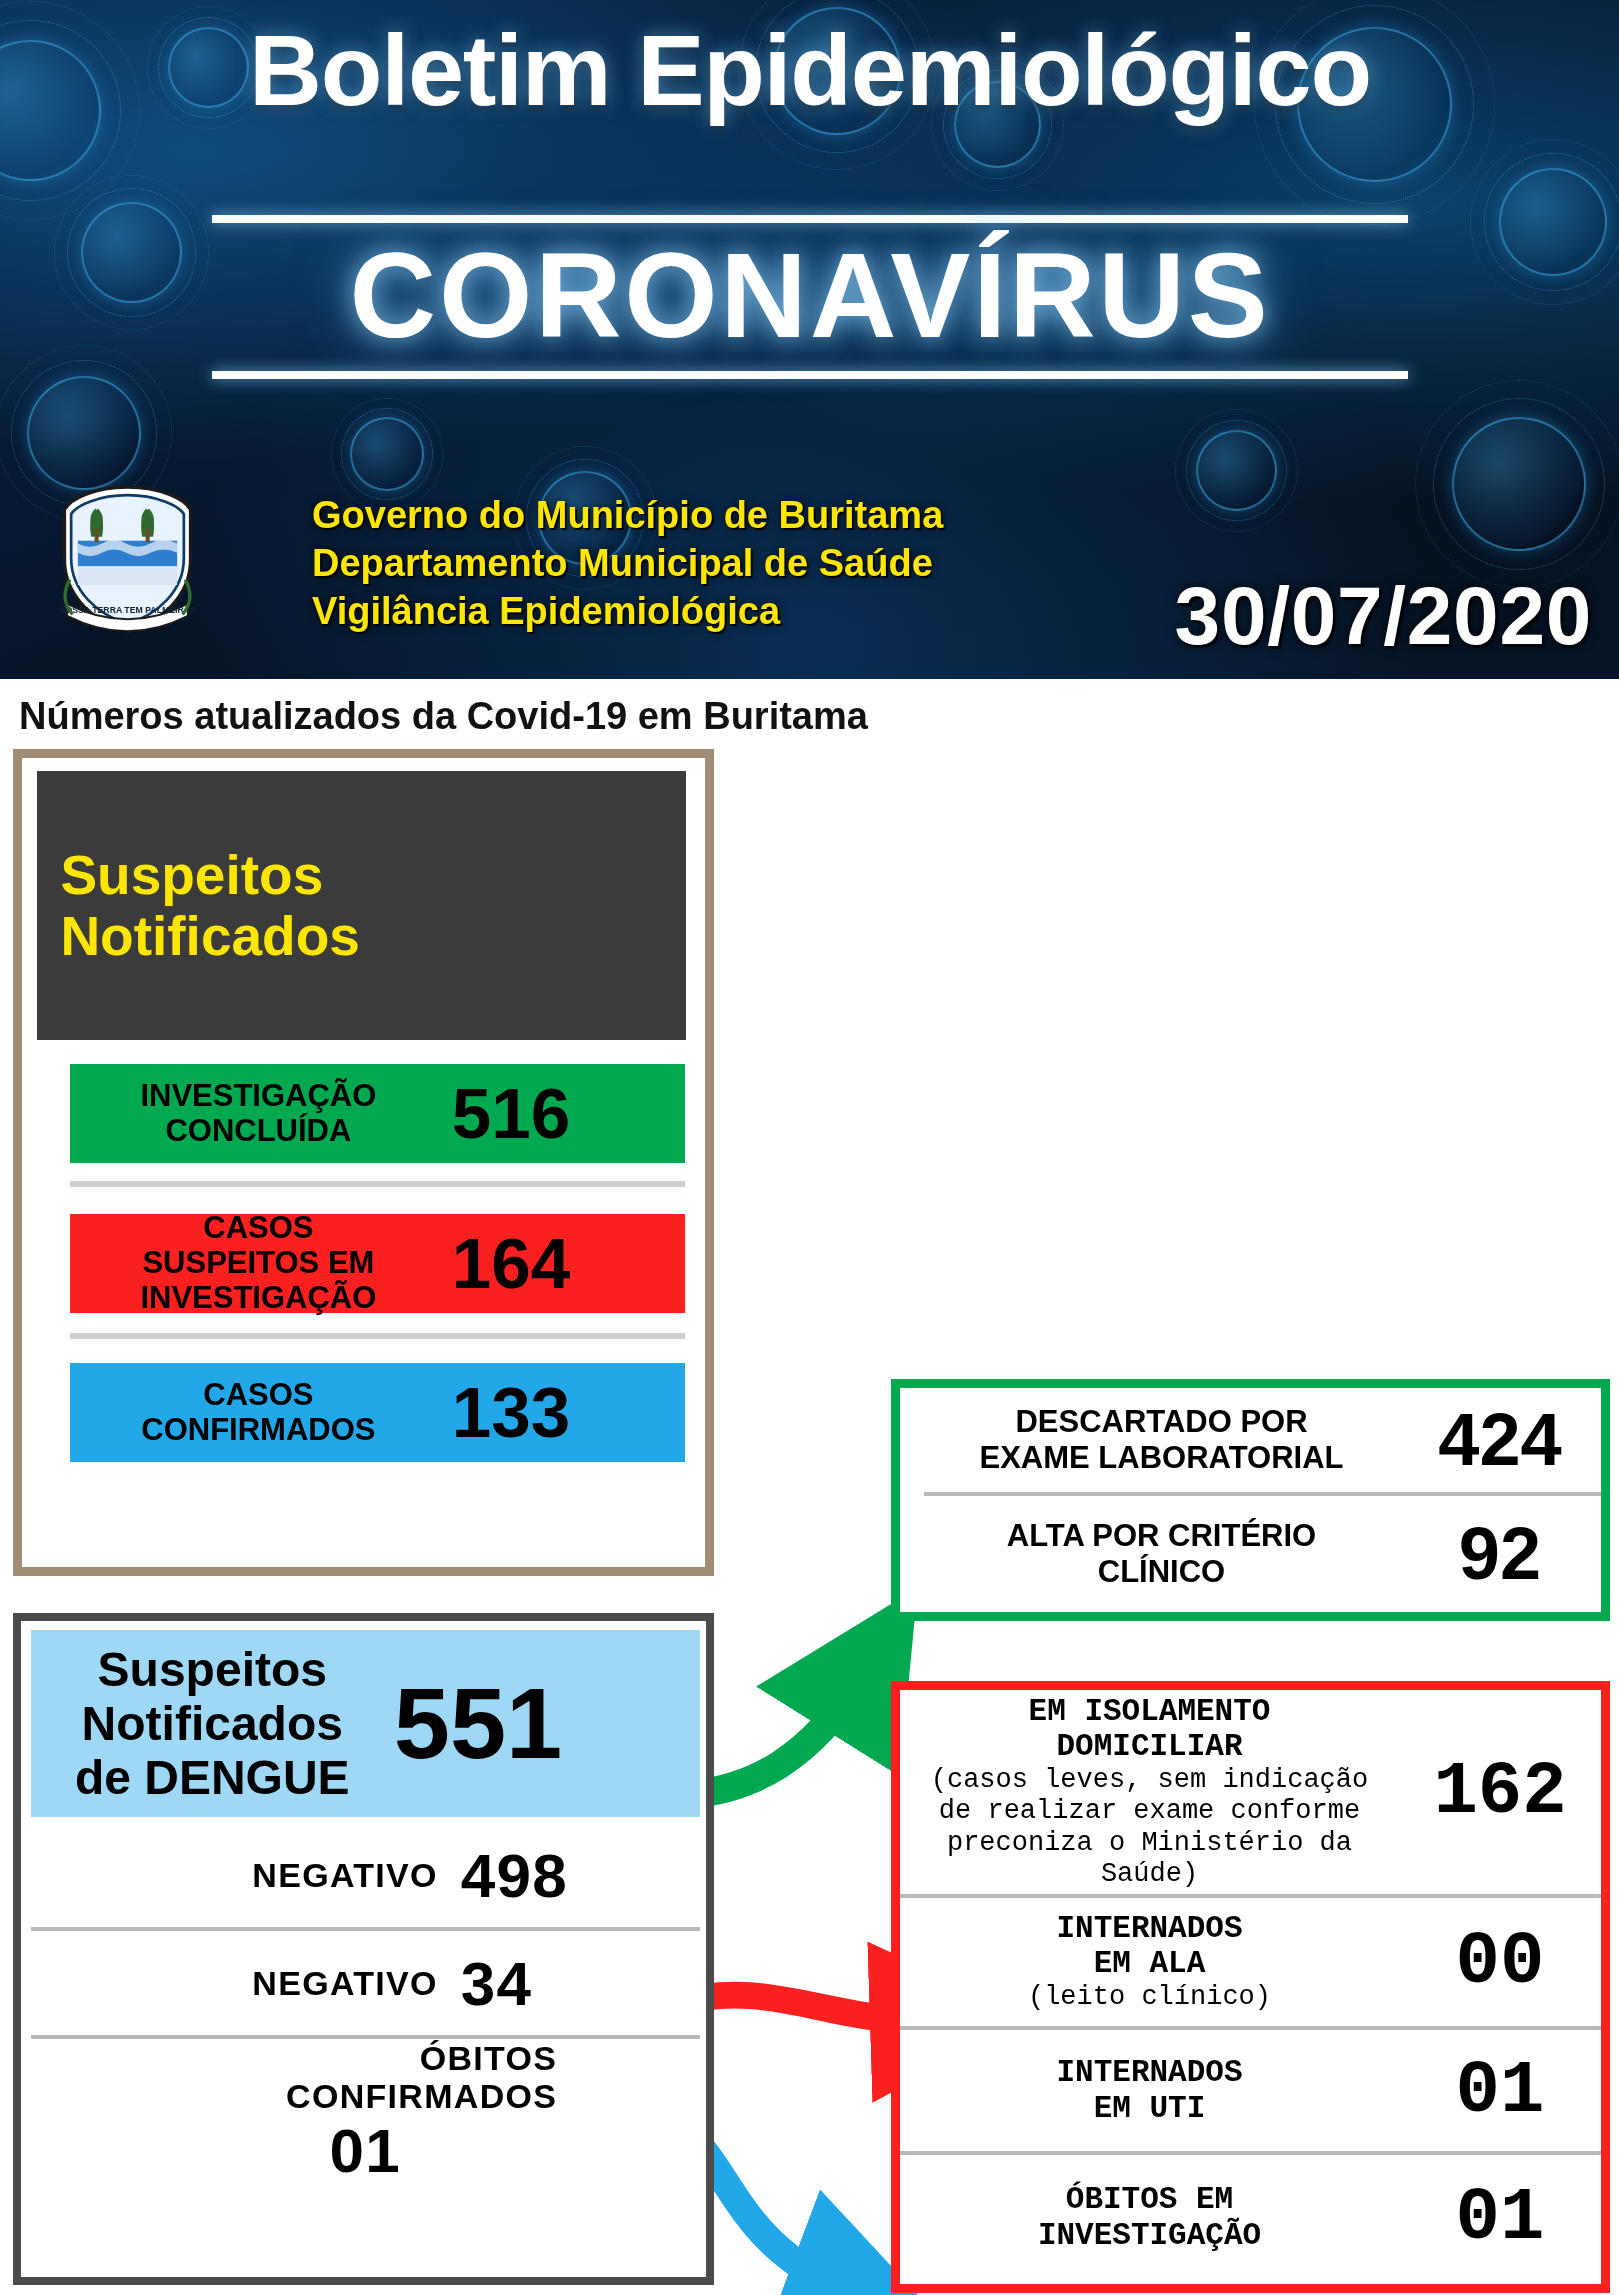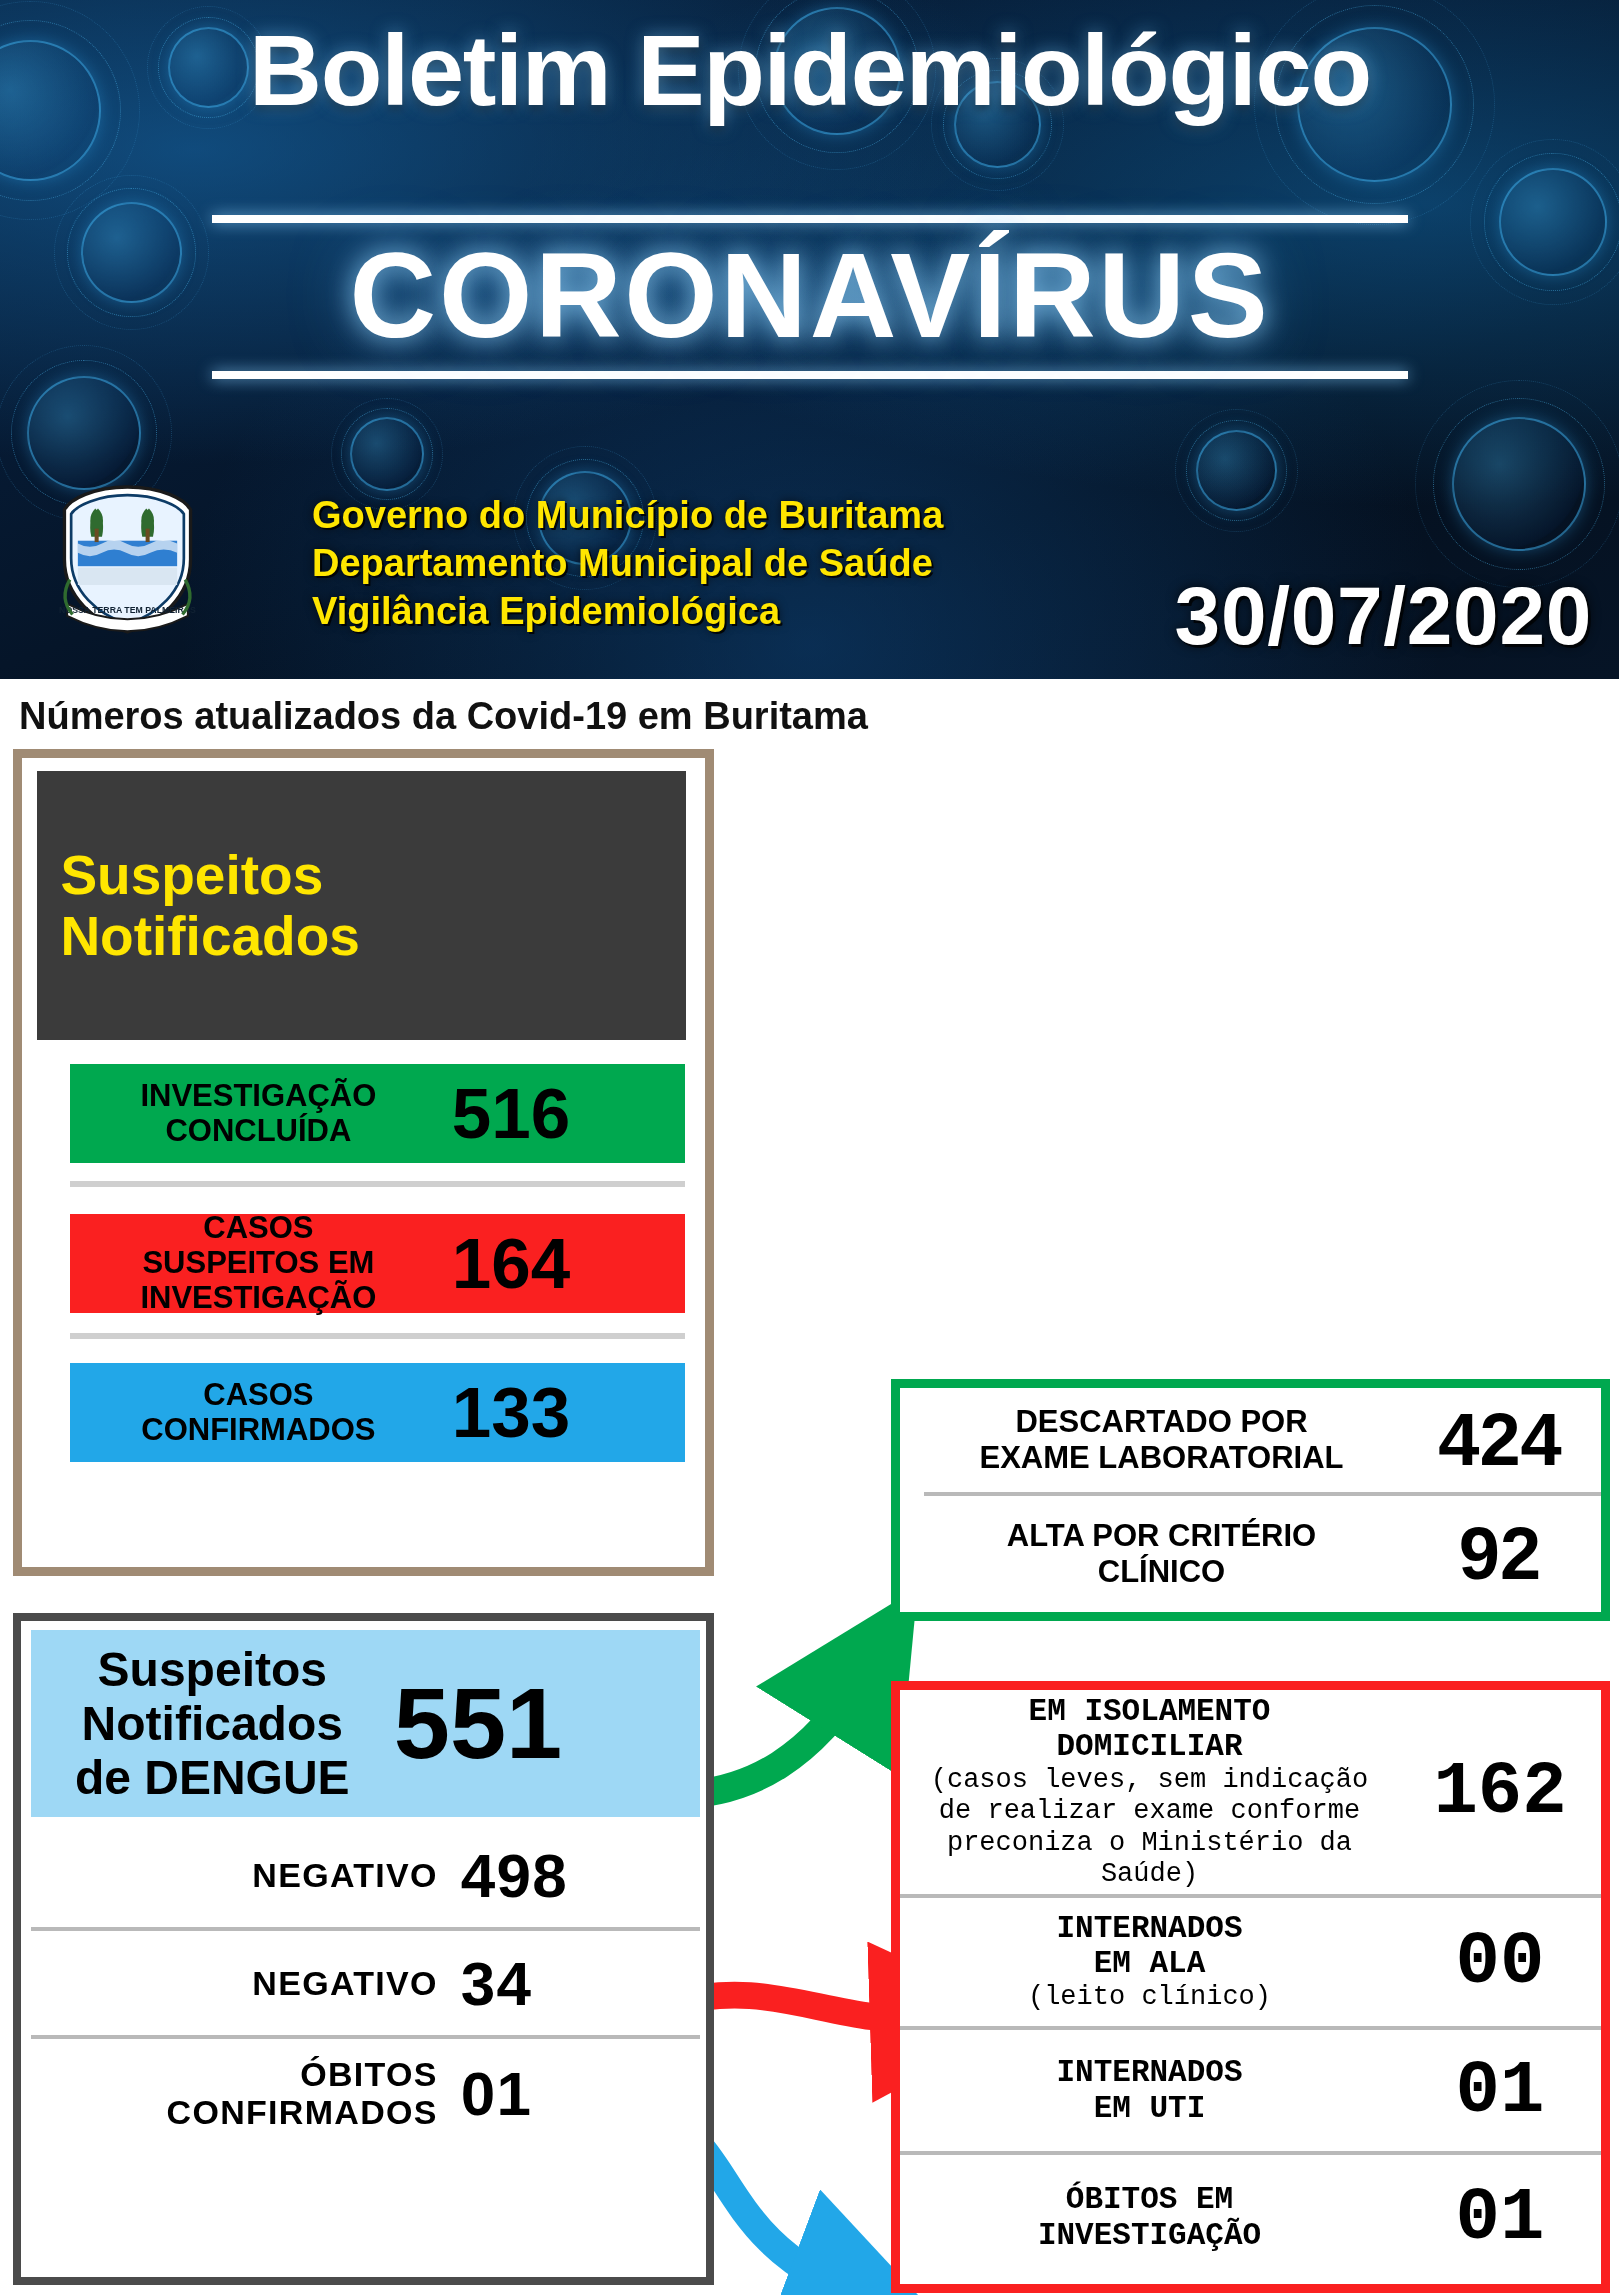--- a/index.html
+++ b/index.html
@@ -203,21 +203,21 @@
     font-weight: bold;
     color: #000000;
     line-height: 1;
   }
   .dengue-rows { position: absolute; left: 9.4px; top: 202px; width: 669px; }
   .d-row {
     display: flex; align-items: center;
     height: 108px;
     border-bottom: 4.7px solid #b9b9b9;
   }
-  .d-row:last-child { border-bottom: none; }
+  .d-row:last-child { border-bottom: none; flex-direction: column; }
   .d-row .lbl {
     width: 430px;
     text-align: right;
     padding-right: 23px;
     font-size: 34px;
     font-weight: bold;
     letter-spacing: 1.3px;
     color: #000000;
     line-height: 1.12;
   }

